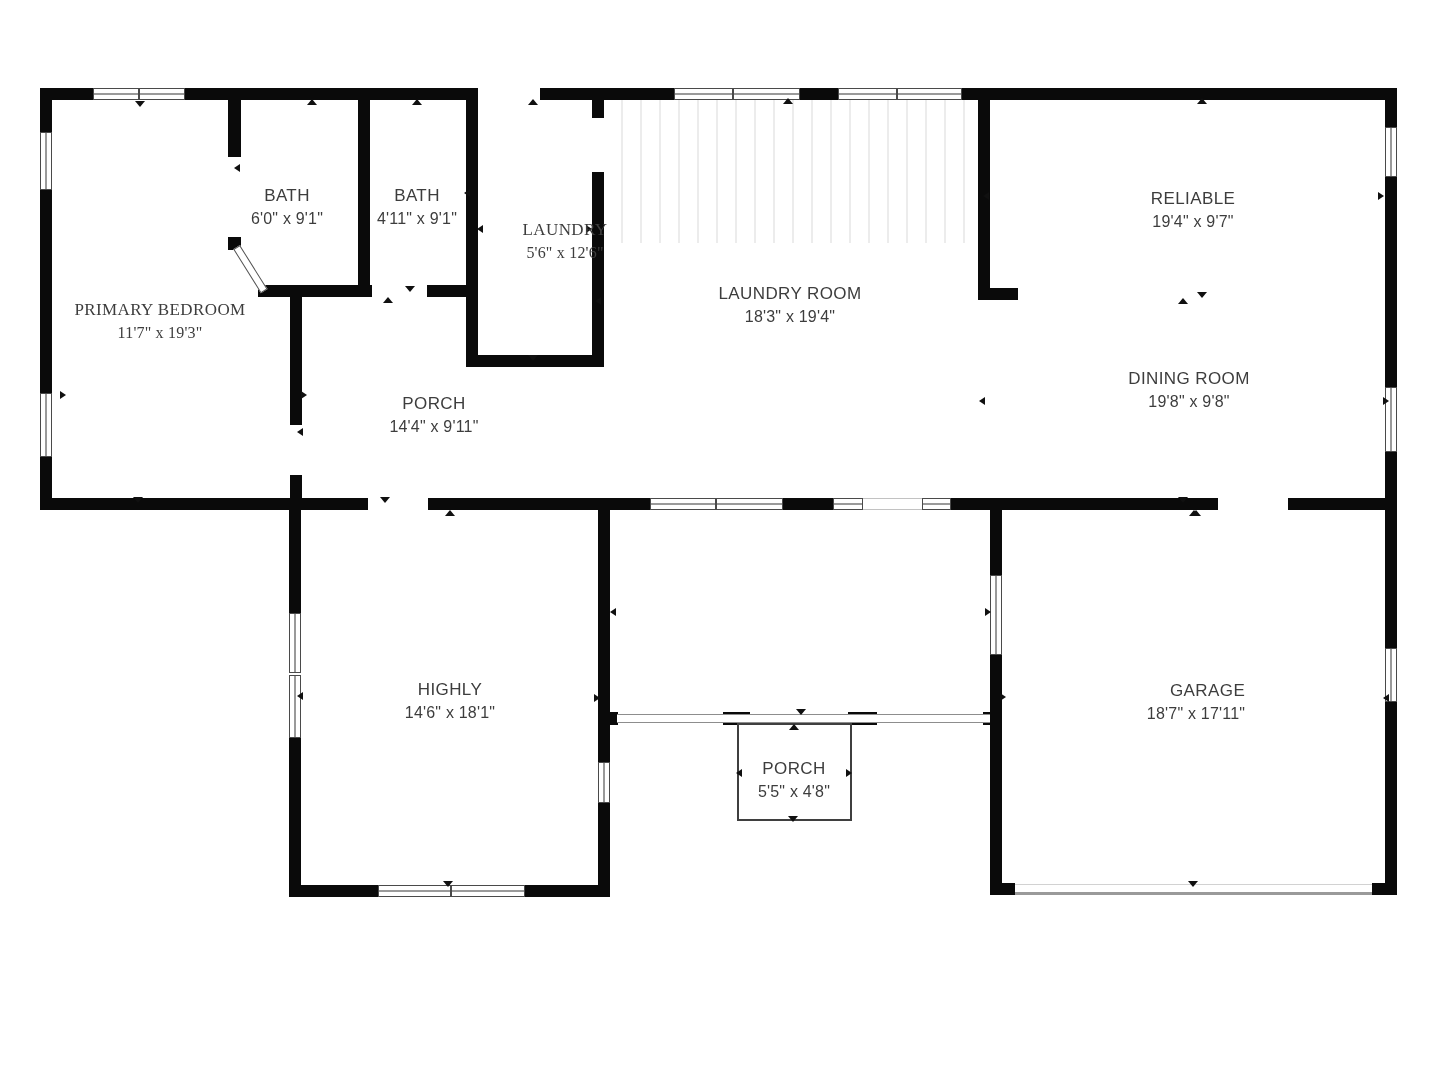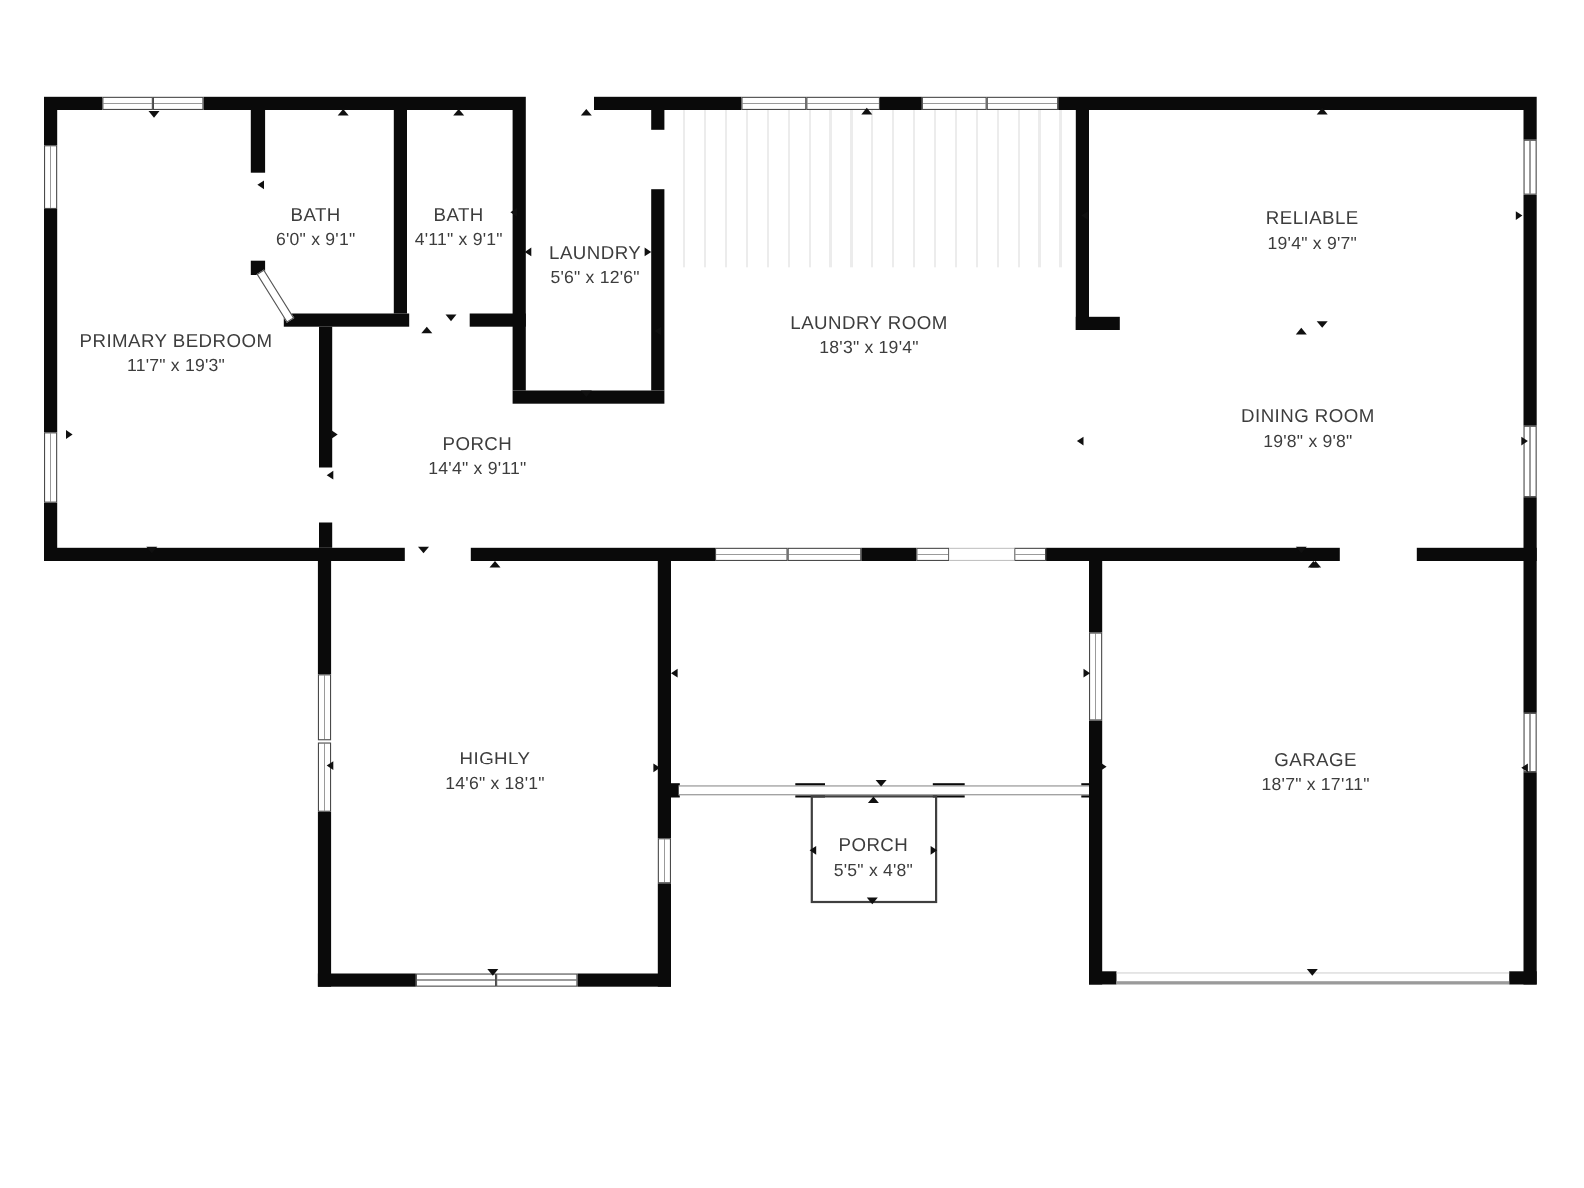--- a/index.html
+++ b/index.html
@@ -150,33 +150,33 @@
     <div class="abs m m-down" style="left: 796px; top: 709px;"></div>
     <div class="abs m m-up" style="left: 789px; top: 724px;"></div>
     <div class="abs m m-left" style="left: 736px; top: 769px;"></div>
     <div class="abs m m-right" style="left: 846px; top: 769px;"></div>
     <div class="abs m m-down" style="left: 788px; top: 816px;"></div>
     <div class="abs m m-right" style="left: 1000px; top: 693px;"></div>
     <div class="abs m m-left" style="left: 1383px; top: 694px;"></div>
     <div class="abs m m-down" style="left: 1188px; top: 881px;"></div>
     <div class="abs m m-up" style="left: 1189px; top: 510px;"></div>
     <div class="abs m m-down" style="left: 443px; top: 881px;"></div>
-    <div class="abs room-label" style="left: 160px; top: 321px;">
+    <div class="abs room-label" style="left: 160px; top: 321px; font-family: Liberation Serif, serif;">
       <div>PRIMARY BEDROOM</div>
       <div class="dims">11'7" x 19'3"</div>
     </div>
     <div class="abs room-label" style="left: 287px; top: 207px;">
       <div>BATH</div>
       <div class="dims">6'0" x 9'1"</div>
     </div>
     <div class="abs room-label" style="left: 417px; top: 207px;">
       <div>BATH</div>
       <div class="dims">4'11" x 9'1"</div>
     </div>
-    <div class="abs room-label" style="left: 541px; top: 241px;">
+    <div class="abs room-label" style="left: 565px; top: 241px; font-family: Liberation Serif, serif;">
       <div>LAUNDRY</div>
       <div class="dims">5'6" x 12'6"</div>
     </div>
     <div class="abs room-label" style="left: 790px; top: 305px;">
       <div>LAUNDRY ROOM</div>
       <div class="dims">18'3" x 19'4"</div>
     </div>
     <div class="abs room-label" style="left: 1193px; top: 210px;">
       <div>RELIABLE</div>
       <div class="dims">19'4" x 9'7"</div>
@@ -190,17 +190,17 @@
       <div class="dims">14'4" x 9'11"</div>
     </div>
     <div class="abs room-label" style="left: 450px; top: 701px;">
       <div>HIGHLY</div>
       <div class="dims">14'6" x 18'1"</div>
     </div>
     <div class="abs room-label" style="left: 794px; top: 780px;">
       <div>PORCH</div>
       <div class="dims">5'5" x 4'8"</div>
     </div>
-    <div class="abs room-label" style="left: 1196px; top: 702px;">
+    <div class="abs room-label" style="left: 1196px; top: 702px; text-align: right;">
       <div>GARAGE</div>
       <div class="dims">18'7" x 17'11"</div>
     </div>
   </div>
 
 </body></html>

